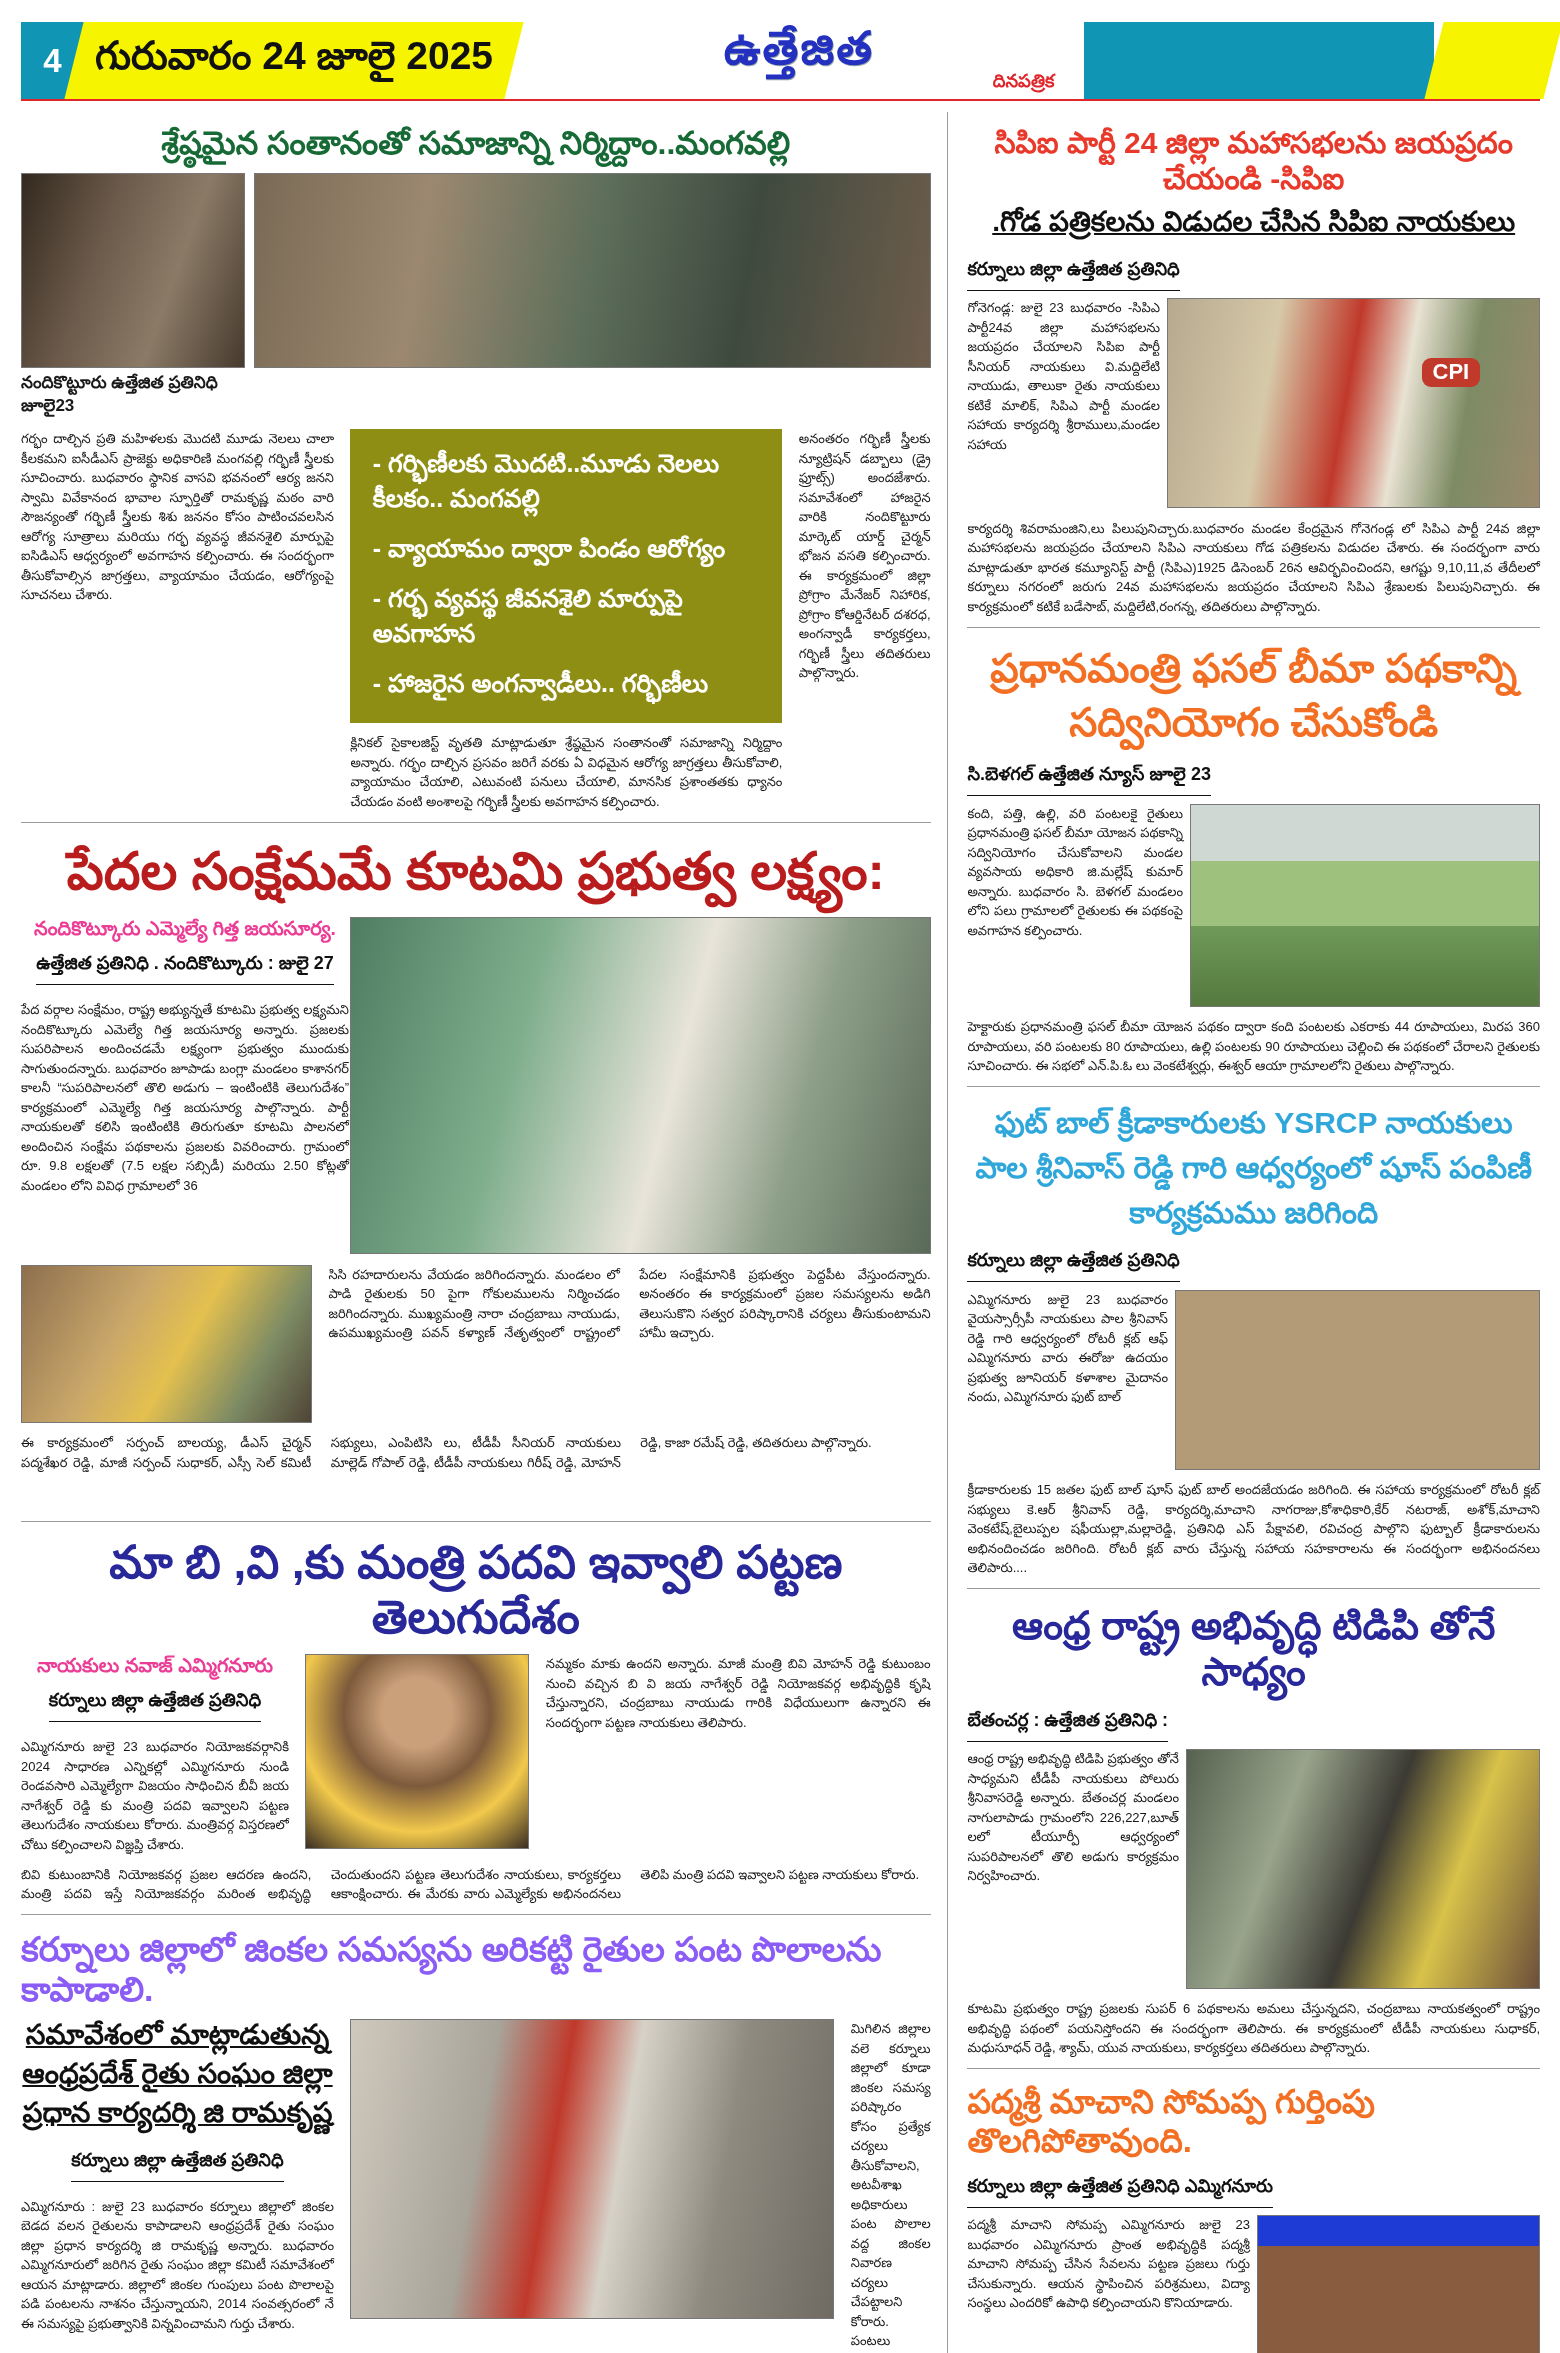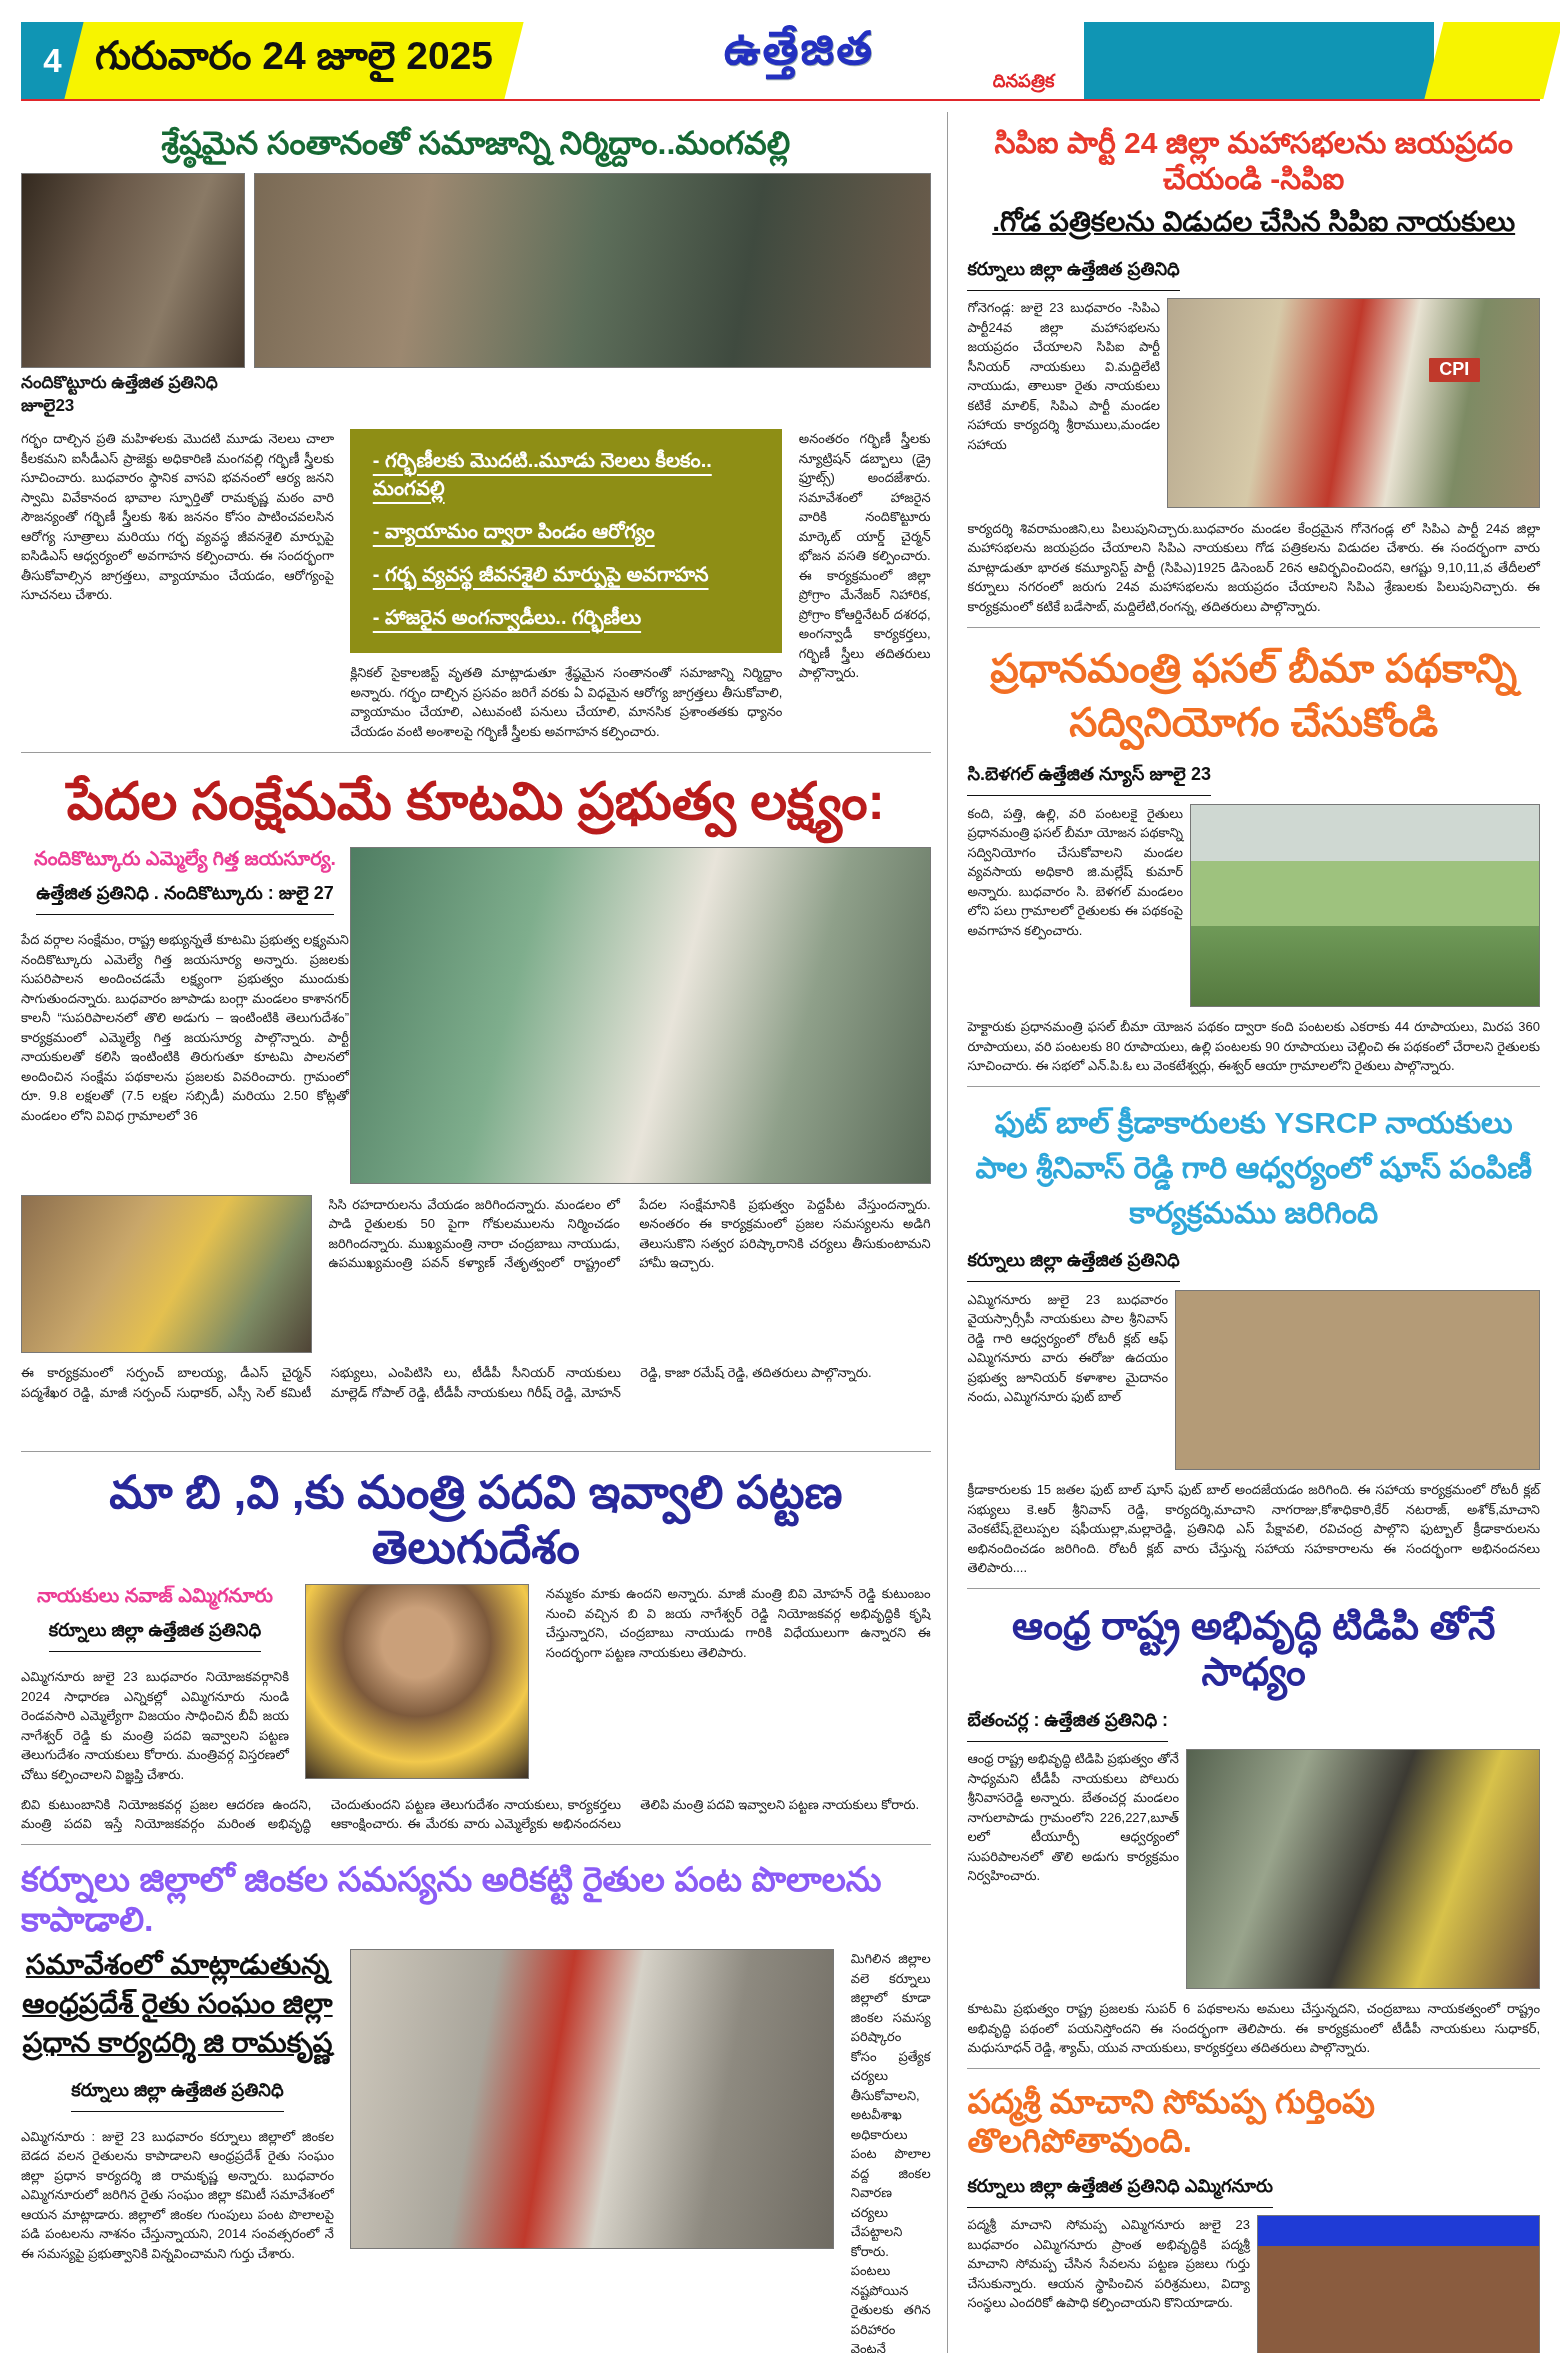--- a/index.html
+++ b/index.html
@@ -53,37 +53,37 @@
   .byline.rule { display:inline-block; border-bottom:1.5px solid #111; padding-bottom:6px; }
 
   .body-txt { font-size:13px; line-height:1.5; text-align:justify; color:#161616; }
   .cols2 { columns:2; column-gap:19.4px; }
   .cols3 { columns:3; column-gap:19.4px; }
 
   
   .photo { position:relative; width:100%; border:0.7px solid #777; }
   .caption { font-weight:bold; font-size:17px; margin-top:4.5px; }
   .flag-label { position:absolute; right:16%; top:28%; color:#fff; background:#c0392b;
-                font-weight:bold; font-size:18px; padding:1.5px 10.4px; border-radius:1px; }
+                font-weight:bold; font-size:22px; padding:1.5px 10.4px; border-radius:9px; }
 
   .ph-a1 { height:195px; background:linear-gradient(110deg,#33291f,#6b5a4a 35%,#8a7a66 65%,#473a2e); }
   .ph-a2 { height:195px; background:linear-gradient(100deg,#7a6a55,#9c8870 25%,#5d6e5a 50%,#3f4a3f 72%,#6e5d4c); }
   .ph-b1 { height:337px; background:linear-gradient(105deg,#4f7d62,#7fae8d 30%,#e8e4da 55%,#8fa08a 75%,#5a6a58); }
   .ph-b2 { height:158px; background:linear-gradient(120deg,#8d6f4e,#c9a76a 35%,#e4c04f 55%,#7d8b64 78%,#4f4436); }
   .ph-c1 { height:195px; background:radial-gradient(circle at 50% 30%,#caa07a 0 20%,#7d5a3c 42%,#f2c94c 68%,#3b2f23); }
   .ph-d1 { height:300px; background:linear-gradient(100deg,#cfc9bd,#a8a49a 28%,#c0392b 42%,#d6d2c8 55%,#8e8a80 75%,#6f6b62); }
   .ph-e1 { height:210px; background:linear-gradient(100deg,#b7a98f,#d6c9a8 28%,#c0392b 48%,#e8e2d2 62%,#7d8b64 78%,#9b8a6c); }
   .ph-f1 { height:203px; background:linear-gradient(to bottom,#cfd8d2 0 28%,#9ec27e 28% 60%,#6f9a58 60%,#55793f); }
   .ph-g1 { height:180px; background:linear-gradient(to bottom,#b9b2a6 0 45%,#caa97e 45% 80%,#a8induced 0); background-color:#b49b77; }
   .ph-h1 { height:240px; background:linear-gradient(110deg,#55624f,#99a48c 28%,#3c3a33 52%,#d8c24a 72%,#6b4f3a); }
   .ph-i1 { height:337px; background:linear-gradient(to bottom,#1f3bd6 0 9%,#8a5c3f 9% 52%,#e8e4de 52% 86%,#b8b2a8); }
 
   
   .green-box { background:#8e8e15; padding:19.4px 22.4px; display:flex; flex-direction:column; gap:15px; }
-  .green-box .item { color:#fff; font-weight:bold; font-size:20px; text-decoration:underline; text-underline-offset:6.7px; }
+  .green-box .item { color:#fff; font-weight:bold; font-size:25px; text-underline-offset:6.7px; }
 
   
   .a-photos { display:grid; grid-template-columns:224px 1fr; column-gap:9px; }
   .a-grid   { display:grid; grid-template-columns:313px 432px 1fr; column-gap:16.4px; margin-top:10.4px; }
   .b-grid   { display:grid; grid-template-columns:328px 1fr; column-gap:1px; }
   .b-grid2  { display:grid; grid-template-columns:291px 1fr; column-gap:16.4px; margin-top:10.4px; }
   .c-grid   { display:grid; grid-template-columns:268px 224px 1fr; column-gap:16.4px; }
   .d-grid   { display:grid; grid-template-columns:313px 484px 1fr; column-gap:16.4px; }
   .r-grid   { display:grid; grid-template-columns:1fr 373px; column-gap:7px; }
   .r-grid.f { grid-template-columns:1fr 350px; }

